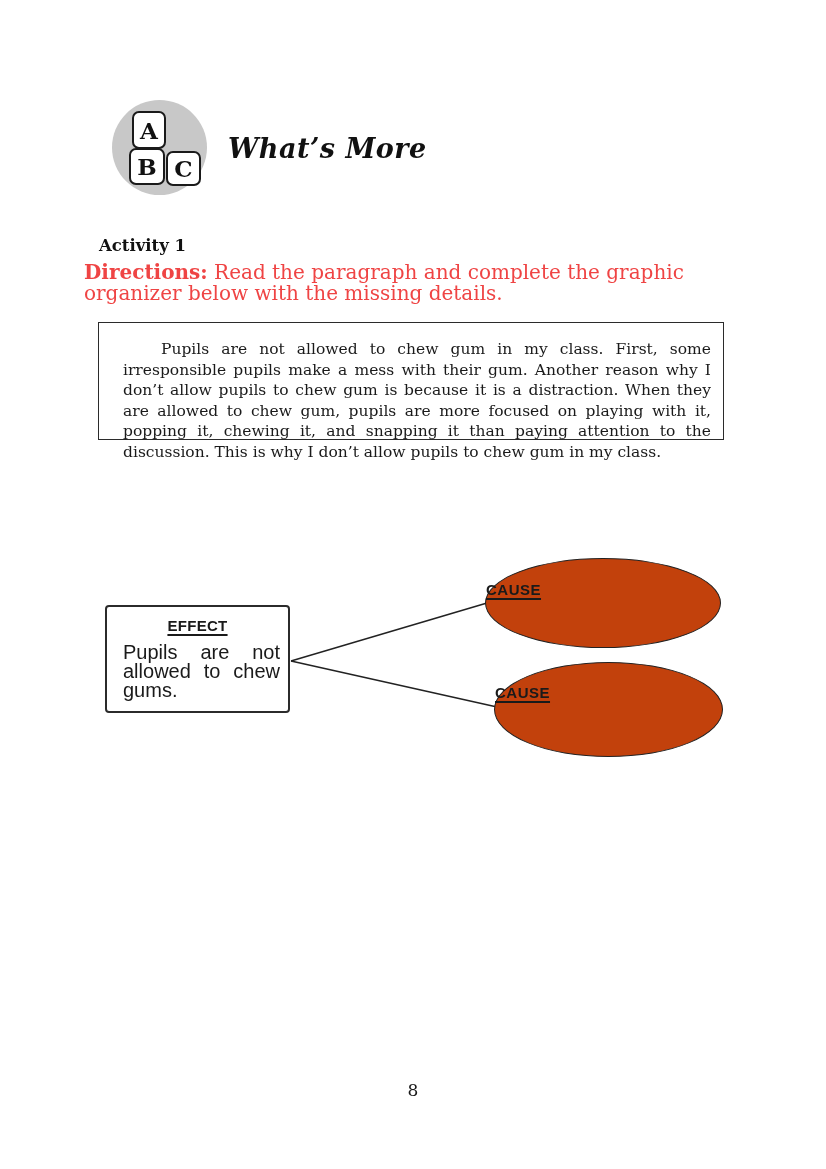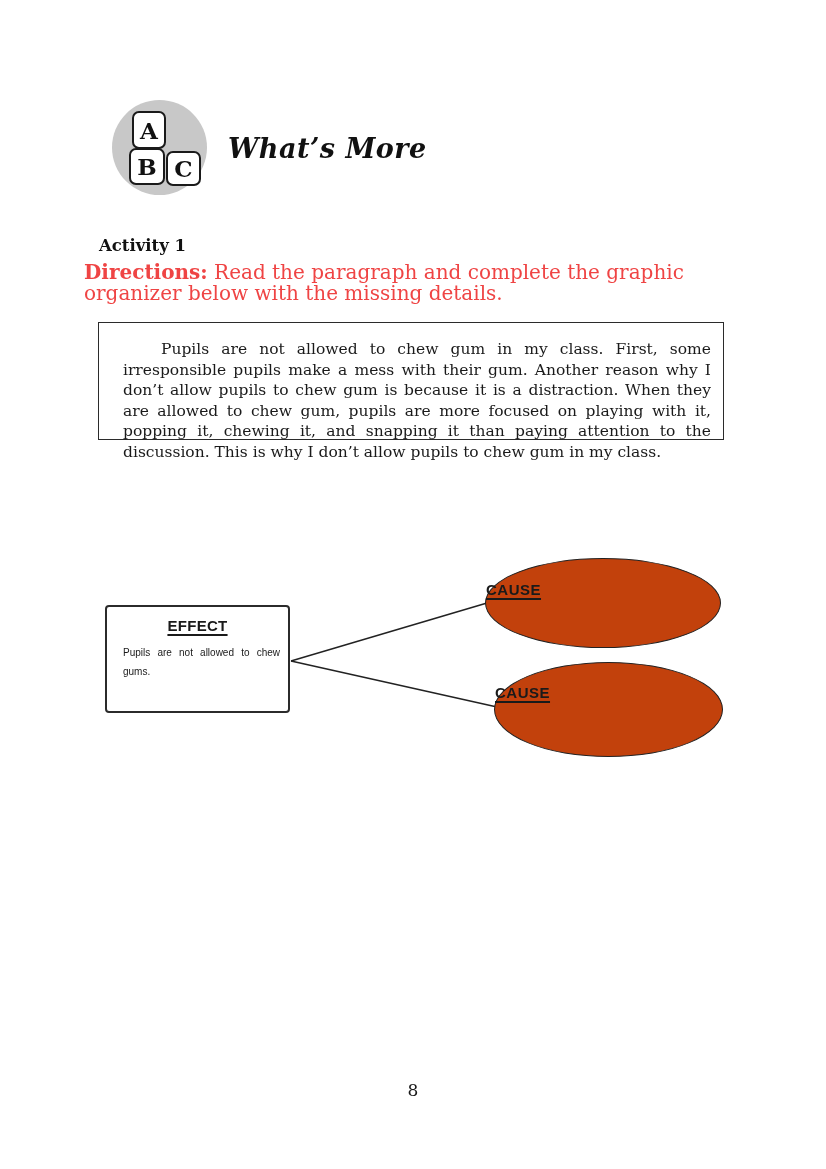--- a/index.html
+++ b/index.html
@@ -113,21 +113,21 @@
     font-size: 15px;
     letter-spacing: 0.3px;
   }
   .u {
     text-decoration: underline;
     text-decoration-thickness: 1.5px;
     text-underline-offset: 3px;
   }
   .effect-text {
     margin: 9px 8px 0 16px;
-    font-size: 10px;
+    font-size: 20px;
     line-height: 19px;
     text-align: justify;
   }
 
   .cause-ellipse {
     position: absolute;
     border: 1.5px solid #222;
     border-radius: 50%;
     box-sizing: border-box;
     background: #c2410c;

